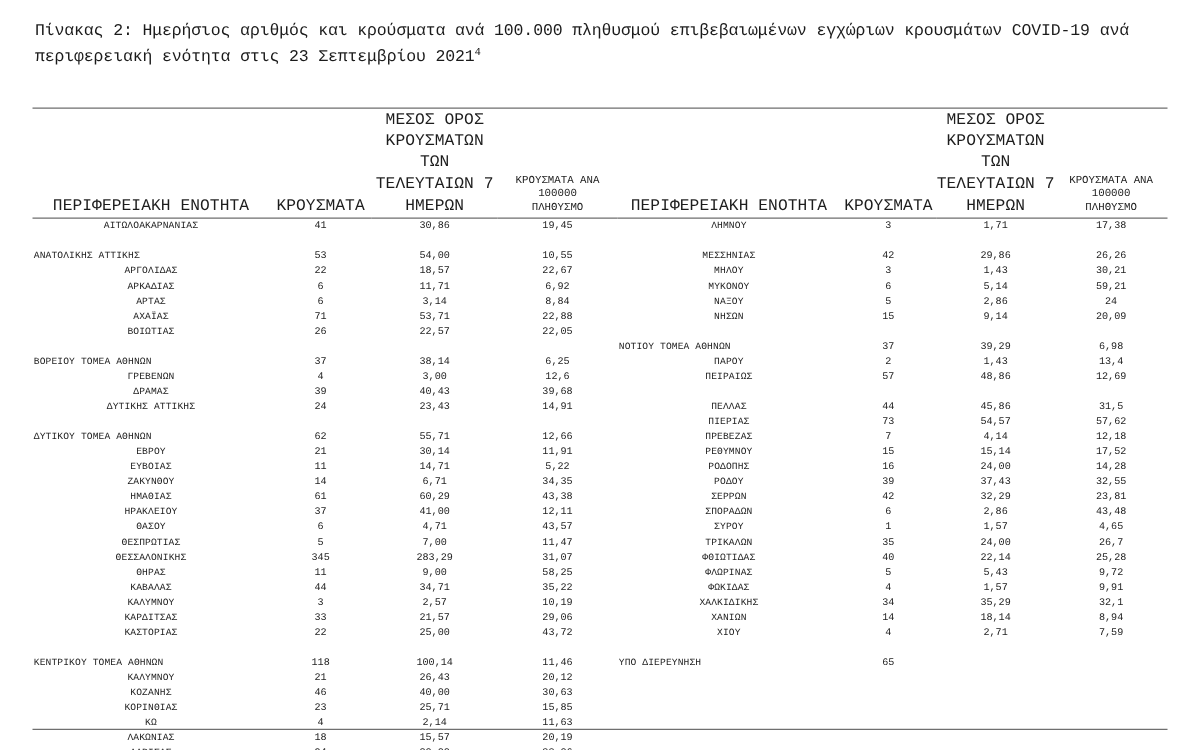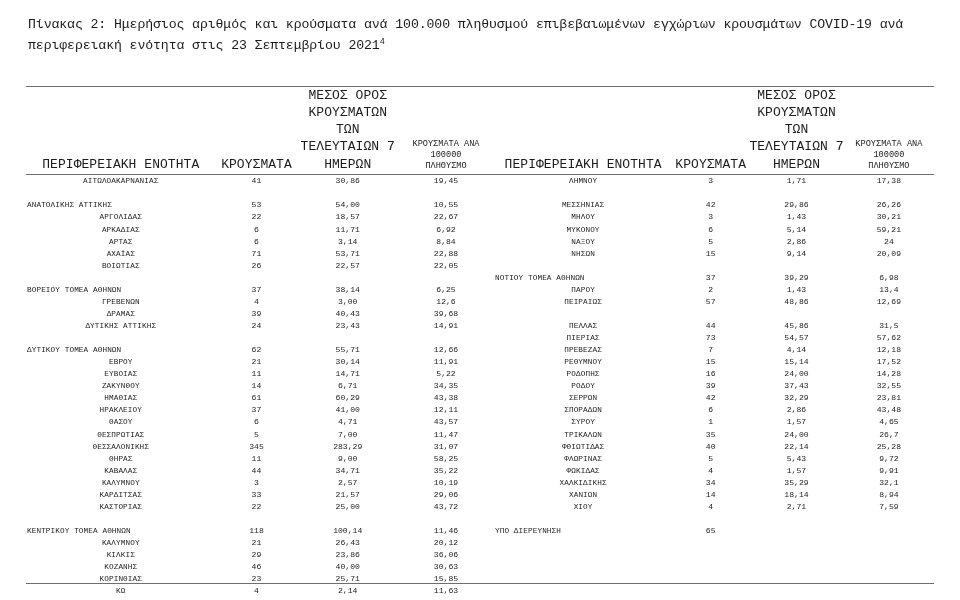--- a/index.html
+++ b/index.html
@@ -323,26 +323,20 @@
               <td class="c-avg">100,14</td>
               <td class="c-per">11,46</td>
             </tr>
             <tr>
               <td class="c-name">ΚΑΛΥΜΝΟΥ</td>
               <td class="c-cases">21</td>
               <td class="c-avg">26,43</td>
               <td class="c-per">20,12</td>
             </tr>
             <tr>
-              <td class="c-name">ΚΙΛΚΙΣ</td>
-              <td class="c-cases">29</td>
-              <td class="c-avg">23,86</td>
-              <td class="c-per">36,06</td>
-            </tr>
-            <tr>
               <td class="c-name">ΚΟΖΑΝΗΣ</td>
               <td class="c-cases">46</td>
               <td class="c-avg">40,00</td>
               <td class="c-per">30,63</td>
             </tr>
             <tr>
               <td class="c-name">ΚΟΡΙΝΘΙΑΣ</td>
               <td class="c-cases">23</td>
               <td class="c-avg">25,71</td>
               <td class="c-per">15,85</td>

